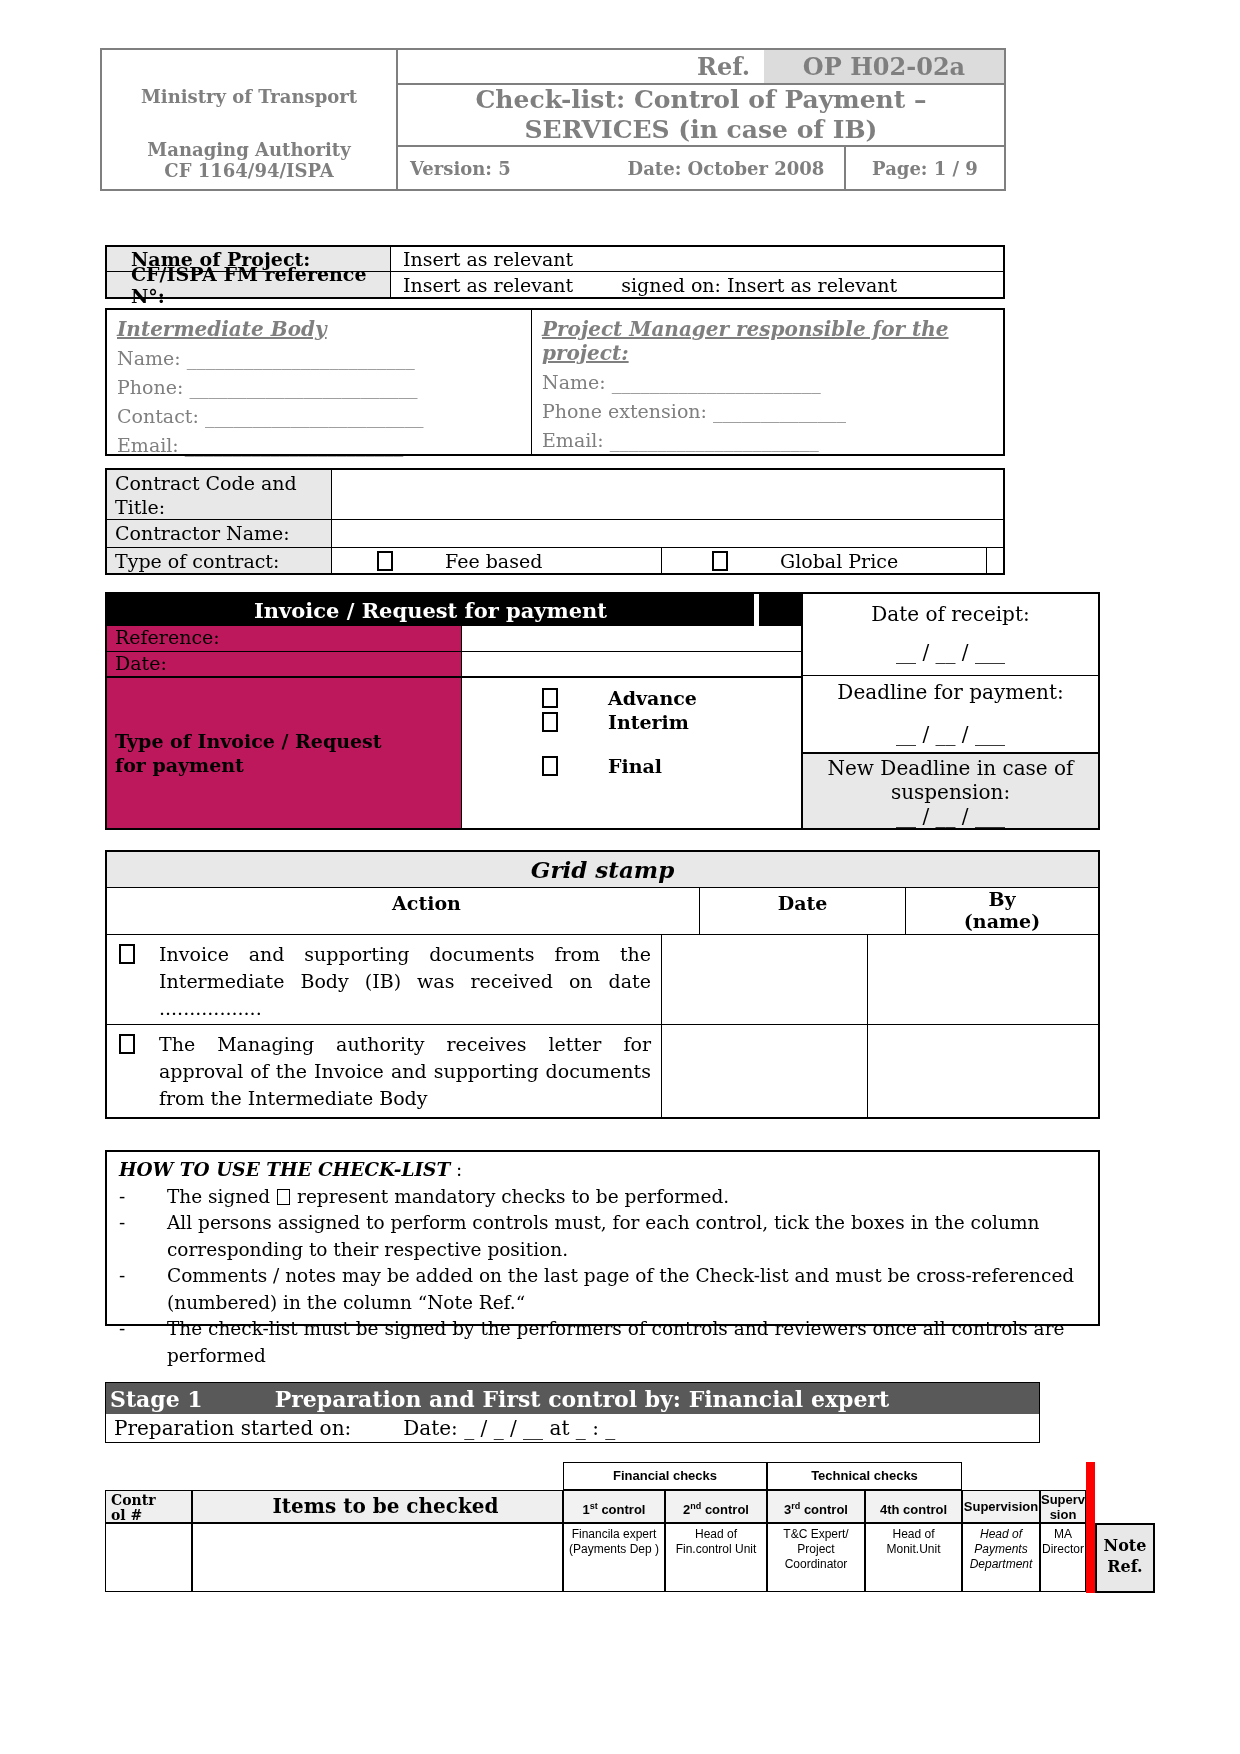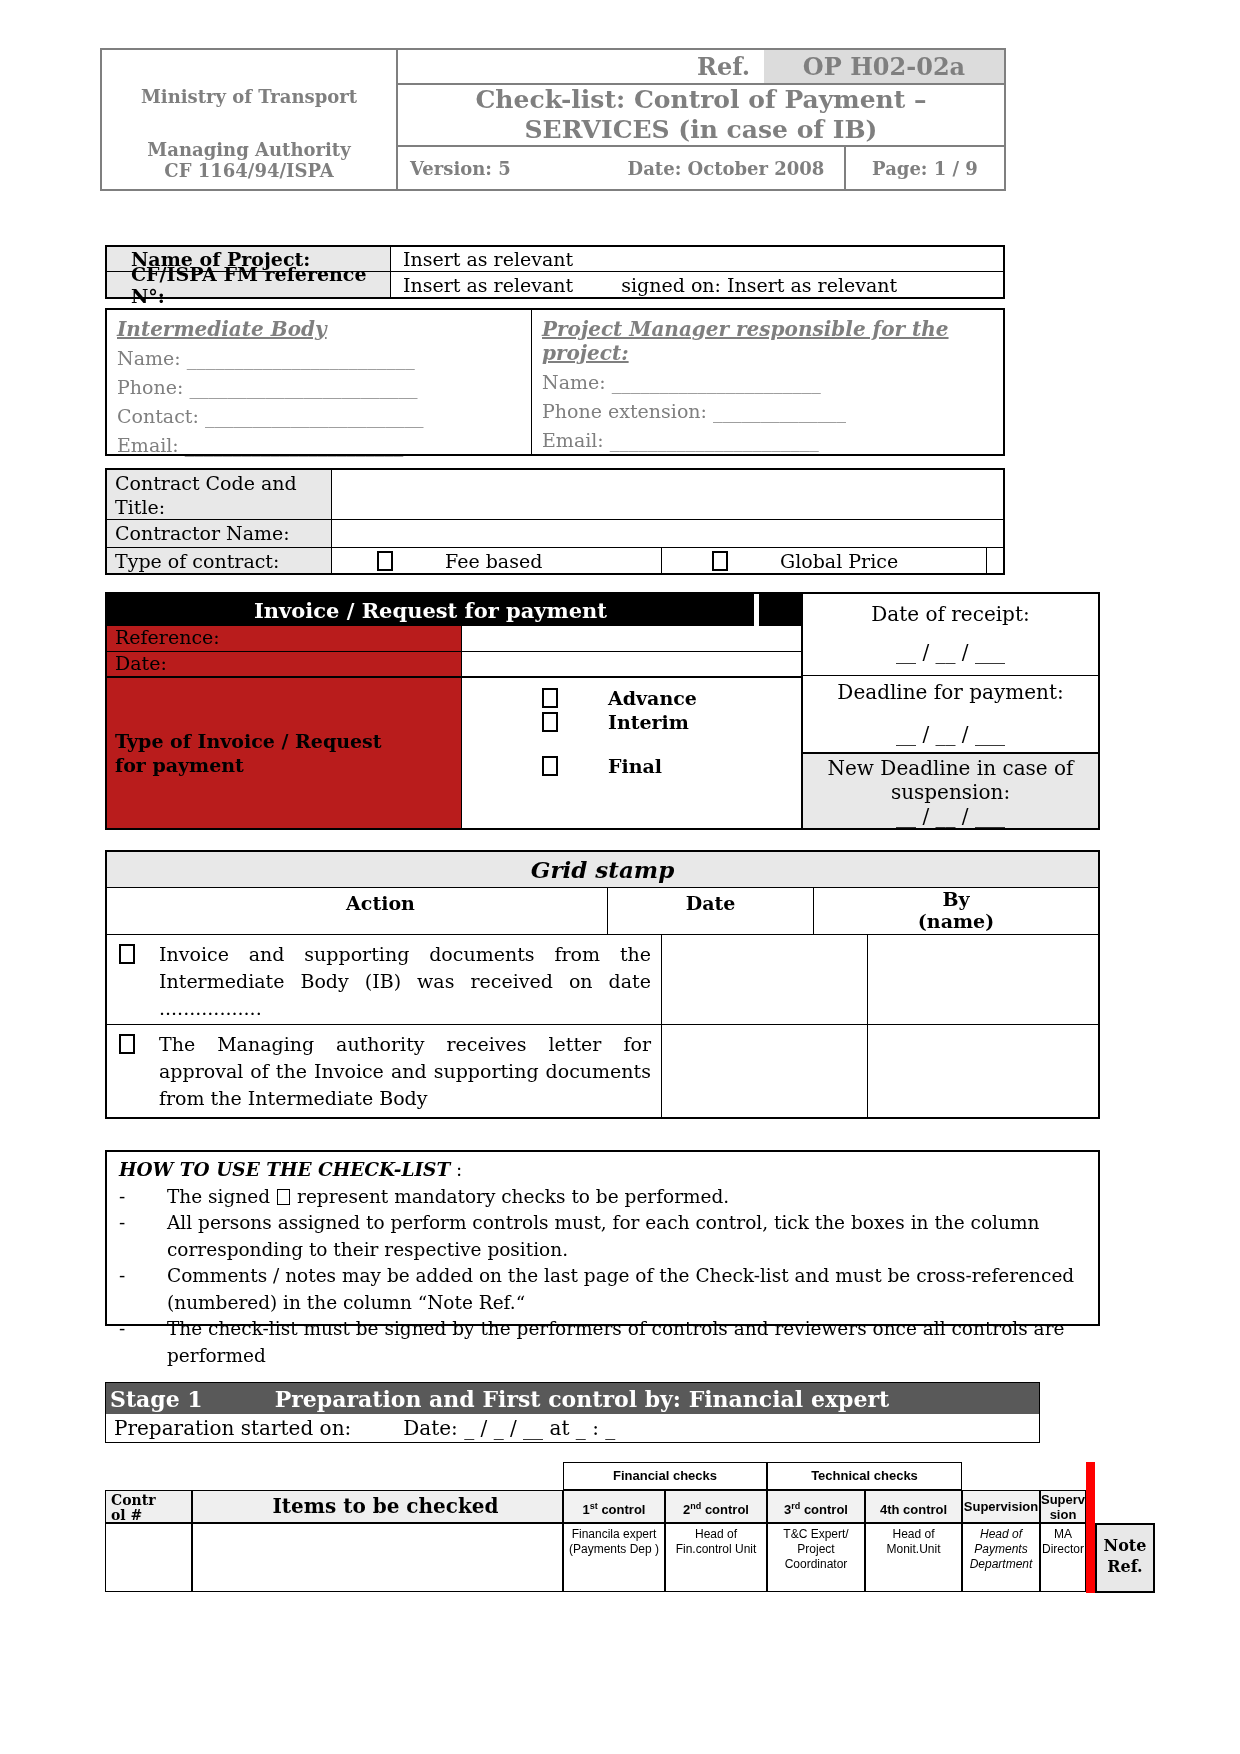--- a/index.html
+++ b/index.html
@@ -66,39 +66,39 @@
   .inv-black-bar { height: 32px; display: flex; }
   .bar-main { flex: 1; background: #000; color: #fff; font-weight: bold; font-size: 21px;
     display: flex; align-items: center; justify-content: center; }
   .bar-gap { width: 5px; background: #fff; }
   .bar-end { width: 42px; background: #000; }
   .inv-row { display: flex; }
   .inv-row-ref { height: 26px; border-bottom: 1px solid #000; }
   .inv-row-date { height: 26px; border-bottom: 2px solid #000; }
   .inv-row-amount { height: 50px; border-bottom: 2px solid #000; }
   .inv-row-type { flex: 1; }
-  .inv-label { width: 355px; background: #b91c1c; border-right: 1px solid #000; padding-left: 8px;
+  .inv-label { width: 355px; background: #be185d; border-right: 1px solid #000; padding-left: 8px;
     display: flex; align-items: flex-start; }
   .inv-label.center { align-items: center; font-weight: bold; line-height: 24px; }
   .inv-value { flex: 1; }
   .inv-options { flex: 1; padding: 8px 0 0 80px; display: flex; flex-direction: column; }
   .opt-row { display: flex; align-items: center; height: 24px; }
   .opt-row.final { margin-top: 20px; }
   .opt-label { margin-left: 50px; font-weight: bold; }
   .inv-right { flex: 1; border-left: 2px solid #000; display: flex; flex-direction: column; text-align: center; font-size: 20px; }
   .r-receipt { height: 85px; border-bottom: 1px solid #000; padding-top: 8px; display: flex; flex-direction: column; gap: 14px; }
   .r-deadline { height: 80px; border-bottom: 2px solid #000; padding: 4px 0 6px; display: flex; flex-direction: column; justify-content: space-between; }
   .r-newdeadline { flex: 1; background: #e8e8e8; padding-top: 2px; line-height: 24px; }
 
   
   .grid-box { position: absolute; top: 850px; left: 105px; width: 995px; border: 2px solid #000; }
   .grid-title { height: 36px; background: #e8e8e8; border-bottom: 1px solid #000;
     display: flex; align-items: center; justify-content: center; font-weight: bold; font-style: italic; font-size: 23px; }
   .grid-header { display: flex; border-bottom: 1px solid #000; height: 47px; font-weight: bold; font-size: 19px; text-align: center; }
-  .gh-action { width: 501px; border-right: 1px solid #000; padding-top: 4px; padding-left: 47px; }
+  .gh-action { width: 593px; border-right: 1px solid #000; padding-top: 4px; padding-left: 47px; }
   .gh-date { width: 206px; border-right: 1px solid #000; padding-top: 4px; }
   .gh-by { flex: 1; line-height: 22px; }
   .g-row { display: flex; font-size: 19px; }
   .g-row.first { border-bottom: 1px solid #000; height: 90px; }
   .g-row.second { height: 92px; }
   .g-action { width: 555px; border-right: 1px solid #000; position: relative; padding: 6px 10px 0 52px;
     text-align: justify; line-height: 27px; }
   .g-action .cbx { position: absolute; left: 12px; top: 9px; }
   .g-date { width: 206px; border-right: 1px solid #000; }
   .g-by { flex: 1; }

